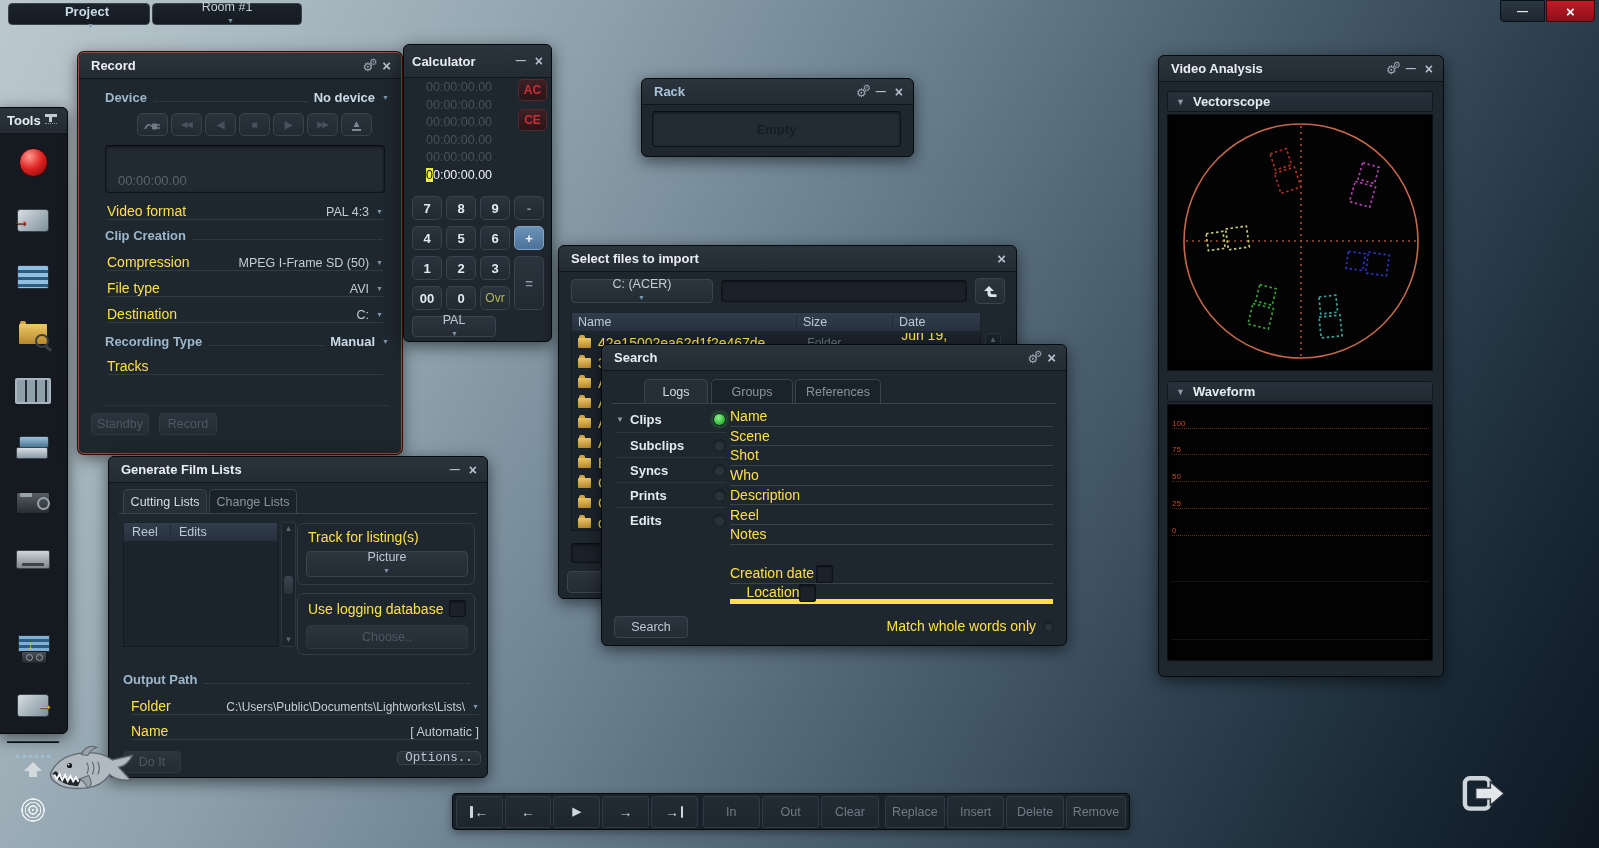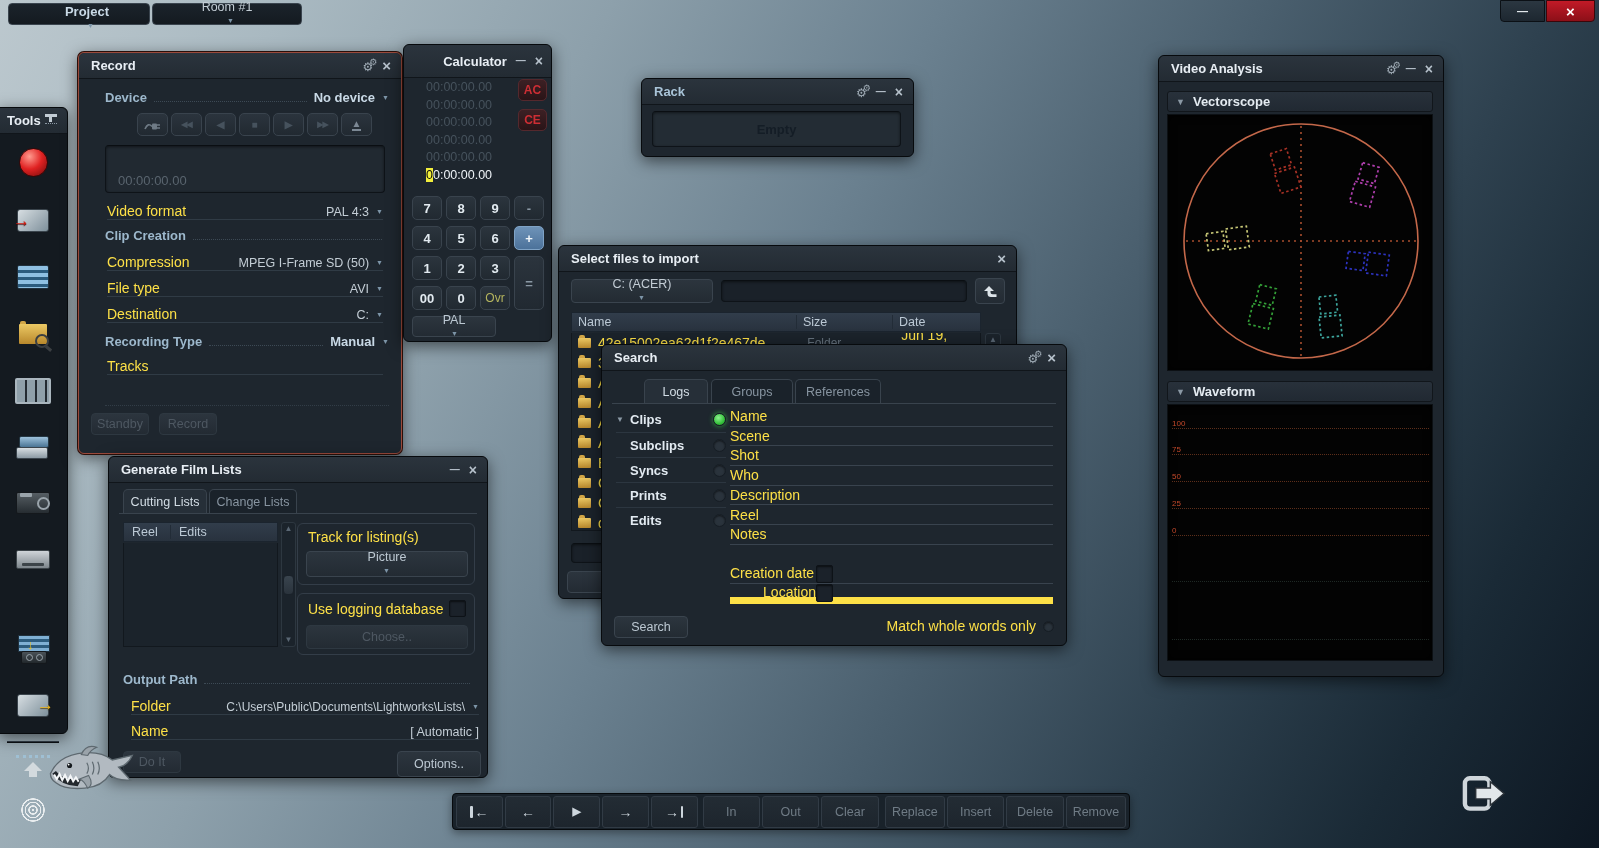--- a/index.html
+++ b/index.html
@@ -204,21 +204,21 @@
     </div>
     <div class="abs u" style="left:28px;top:300px;width:276px;height:22px;display:flex;align-items:flex-end;">
       <span class="lbl">Tracks</span>
     </div>
     <div class="abs" style="left:26px;top:352px;width:284px;border-top:1px dotted #323d47;"></div>
     <div class="abs btn dis" style="left:12px;top:360px;width:58px;height:22px;">Standby</div>
     <div class="abs btn dis" style="left:80px;top:360px;width:58px;height:22px;">Record</div>
   </div>
 
   <div class="win" style="left:403px;top:44px;width:147px;height:296px;">
-    <div class="tbar" style="padding:16px 8px;text-align:right;">
+    <div class="tbar" style="padding:16px 8px;">
       <span class="title">Calculator</span>
       <span class="tbtn" style="font-size:10px;">—</span>
       <span class="tbtn" style="font-size:14px;">×</span>
     </div>
     <div class="abs" style="left:8px;top:32px;width:104px;height:108px;padding:2px 0 0 14px;font-size:12.5px;line-height:17.5px;color:#46525c;">
       <div>00:00:00.00</div>
       <div>00:00:00.00</div>
       <div>00:00:00.00</div>
       <div>00:00:00.00</div>
       <div>00:00:00.00</div>
@@ -379,21 +379,21 @@
     <div class="abs" style="left:128px;top:81.7px;width:323px;height:19.7px;border-bottom:1px solid #39434e;"><span class="lbl">Scene</span></div>
     <div class="abs" style="left:128px;top:101.4px;width:323px;height:19.7px;border-bottom:1px solid #39434e;"><span class="lbl">Shot</span></div>
     <div class="abs" style="left:128px;top:121.1px;width:323px;height:19.7px;border-bottom:1px solid #39434e;"><span class="lbl">Who</span></div>
     <div class="abs" style="left:128px;top:140.8px;width:323px;height:19.7px;border-bottom:1px solid #39434e;"><span class="lbl">Description</span></div>
     <div class="abs" style="left:128px;top:160.5px;width:323px;height:19.7px;border-bottom:1px solid #39434e;"><span class="lbl">Reel</span></div>
     <div class="abs" style="left:128px;top:180.2px;width:323px;height:19.7px;border-bottom:1px solid #39434e;"><span class="lbl">Notes</span></div>
     <div class="abs" style="left:128px;top:219.6px;width:323px;height:19.7px;border-bottom:1px solid #39434e;display:flex;justify-content:space-between;">
         <span class="lbl">Creation date</span>
         <span class="cb" style="width:15px;height:16px;margin-right:220px;"></span>
       </div>
-    <div class="abs" style="left:128px;top:239.3px;width:323px;height:19.7px;border-bottom:7px solid #fde047;display:flex;justify-content:flex-end;">
+    <div class="abs" style="left:128px;top:239.3px;width:323px;height:19.7px;border-bottom:5px solid #fde047;display:flex;justify-content:center;">
         <span class="lbl">Location</span>
         <span class="cb" style="width:15px;height:16px;margin-right:220px;"></span>
       </div>
 
     <div class="abs btn" style="left:12px;top:271px;width:74px;height:22px;">Search</div>
     <div class="abs" style="left:250px;top:273px;width:202px;display:flex;align-items:center;justify-content:flex-end;gap:7px;">
       <span class="lbl">Match whole words only</span>
       <span class="radio" style="width:9px;height:9px;"></span>
     </div>
   </div>
@@ -444,21 +444,21 @@
     </div>
     <div class="abs row u" style="left:22px;top:236px;width:348px;height:22px;">
       <span class="lbl">Folder</span>
       <span class="val dd" style="font-size:12px;">C:\Users\Public\Documents\Lightworks\Lists\</span>
     </div>
     <div class="abs row u" style="left:22px;top:261px;width:348px;height:22px;">
       <span class="lbl">Name</span>
       <span class="val">[ Automatic ]</span>
     </div>
     <div class="abs btn dis" style="left:14px;top:294px;width:58px;height:22px;">Do It</div>
-    <div class="abs btn" style="left:288px;top:294px;width:84px;height:26px;">Options..</div>
+    <div class="abs btn" style="left:288px;top:294px;width:84px;height:14px;font-family:Liberation Mono, monospace;">Options..</div>
   </div>
 
   <div class="win" style="left:1158px;top:55px;width:284px;height:620px;">
     <div class="tbar">
       <span class="title">Video Analysis</span>
       <span class="gears"><span>⚙</span><span class="g2">⚙</span></span>
       <span class="tbtn" style="font-size:10px;">—</span>
       <span class="tbtn" style="font-size:14px;">×</span>
     </div>
     <div class="abs secthdr" style="left:8px;top:35px;width:266px;height:21px;">

